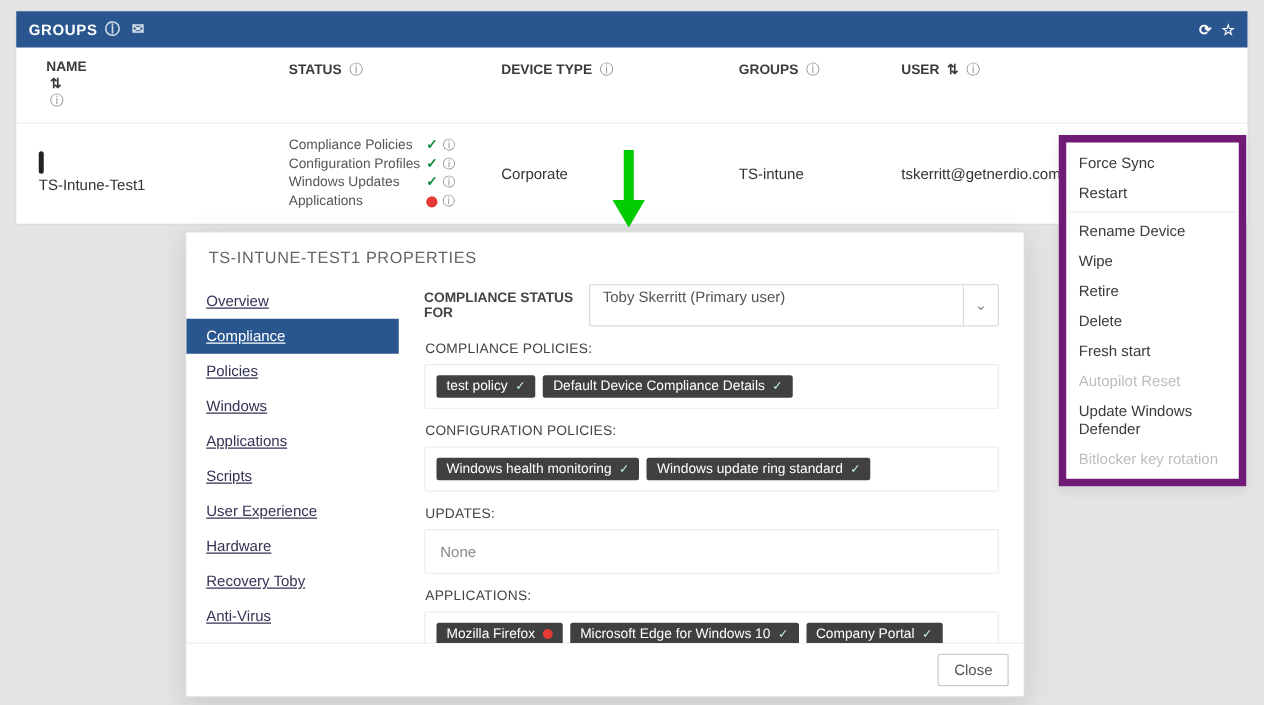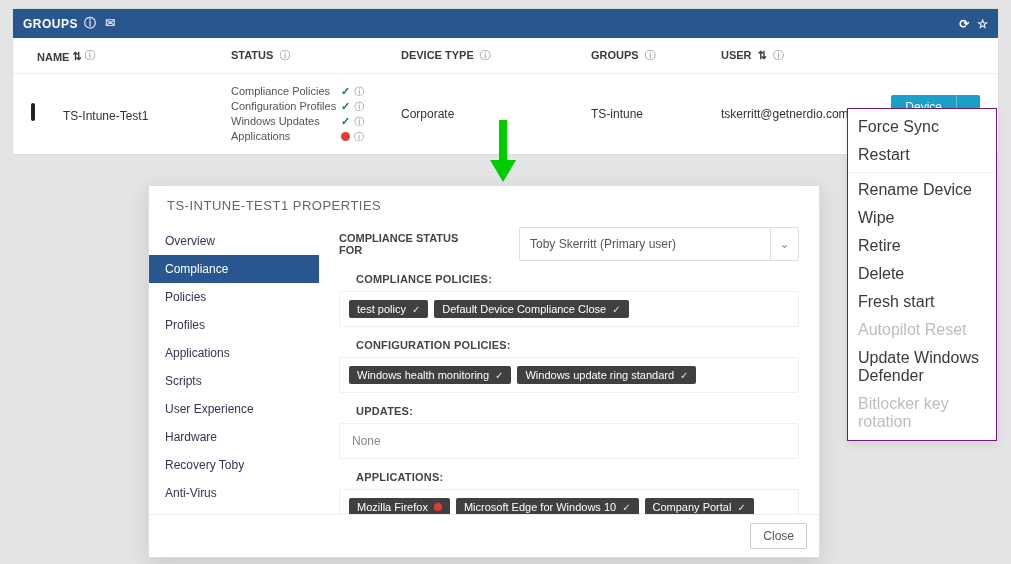--- a/index.html
+++ b/index.html
@@ -38,21 +38,21 @@
     border-bottom: 1px solid #eee;
     font-size: 11px;
     font-weight: 700;
     color: #3b3b3b;
   }
   .tbl-row {
     display: flex;
     padding: 10px 18px;
     align-items: center;
   }
-  .col-dev { width: 200px; display:flex; align-items:flex-end; }
+  .col-dev { width: 200px; display:flex; align-items:flex-start;flex-direction:column; }
   .col-status { width: 170px; }
   .col-type { width: 190px; }
   .col-groups { width: 130px; }
   .col-user { width: 170px; }
   .col-actions { flex: 1; display:flex; justify-content:flex-end; }
   .col-head-info { color:#8a8a8a; margin-left:3px; font-weight:400; }
   .status-line { display:flex; align-items:center; font-size:11px; line-height:15px;}
   .status-line .lbl { width:110px; color:#555;}
   .chk { color:#0a8a3a; font-weight:700; margin-right:4px;}
   .fail { display:inline-block; width:9px; height:9px; border-radius:50%; background:#e53935; margin-right:4px; vertical-align:middle;}
@@ -61,22 +61,22 @@
     background:#1aa0c9; color:#fff; border:none; padding:5px 10px;
     font-size:12px; border-radius:2px; cursor:pointer;
   }
   .btn-caret {
     background:#1aa0c9; color:#fff; border:none; border-left:1px solid rgba(255,255,255,.3);
     padding:5px 8px; border-radius:0 2px 2px 0; cursor:pointer;
   }
   .btn-primary.lead { border-radius:2px 0 0 2px; }
   .dd-menu {
     position:absolute; top:108px; right:14px; width:150px;
-    background:#fff; border:1px solid #701a75; box-shadow:0 3px 10px rgba(0,0,0,.08);
-    font-size:16px; padding:4px 0; z-index:50;
+    background:#fff; border:6px solid #701a75; box-shadow:0 3px 10px rgba(0,0,0,.08);
+    font-size:12px; padding:4px 0; z-index:50;
   }
   .dd-item { padding:5px 10px; color:#3a3a3a; cursor:pointer;}
   .dd-item.disabled { color:#bdbdbd; cursor:default;}
   .dd-sep { border-top:1px solid #eee; margin:3px 0;}
   .arrow {
     position:absolute; left:490px; top:120px; width:26px; height:62px;
   }
   .arrow .shaft { position:absolute; left:9px; top:0; width:8px; height:44px; background:#00cc00;}
   .arrow .head {
     position:absolute; left:0; top:40px; width:0; height:0;
@@ -88,32 +88,31 @@
     background:#fff; border:1px solid #ddd; border-radius:2px;
     box-shadow:0 6px 22px rgba(0,0,0,.12);
     display:flex; flex-direction:column;
   }
   .modal-title { padding:12px 18px 10px; font-size:13px; color:#666; letter-spacing:.5px;}
   .modal-body { flex:1; display:flex; overflow:hidden;}
   .side {
     width:170px; border-right:none; padding:4px 0;
   }
   .side-item {
-    padding:7px 16px; font-size:12px; color:#335; cursor:pointer;
+    padding:7px 16px; font-size:12px; color:#335; cursor:pointer;text-decoration:underline;
   }
   .side-item.active { background:#2a5690; color:#fff;}
   .main { flex:1; padding:4px 20px 10px; overflow:auto;}
-  .section-label { font-size:11px; font-weight:700; color:#444; margin:12px 17px 6px; letter-spacing:.2px;}
+  .section-label { font-size:11px; font-weight:400; color:#444; margin:12px 1px 6px; letter-spacing:.2px;}
   .select-row { display:flex; align-items:center;}
   .select-row .sl-label { font-size:11px; font-weight:700; color:#444; width:132px;}
   .select {
     flex:1; border:1px solid #ddd; border-radius:2px; height:28px;
-    display:flex; align-items:center; padding:16px 10px; font-size:12px; color:#555;
+    display:flex; align-items:flex-end; padding:16px 10px; font-size:12px; color:#555;
     position:relative;
-    margin-left:48px;
   }
   .select .caret-box { position:absolute; right:0; top:0; width:28px; height:100%;
     border-left:1px solid #ddd; display:flex; align-items:center; justify-content:center; color:#888;}
   .box {
     border:1px solid #eee; border-radius:2px; padding:6px; min-height:30px;
   }
   .chip {
     display:inline-flex; align-items:center;
     background:#404040; color:#fff; font-size:11px;
     padding:3px 8px; border-radius:2px; margin:2px 3px;
@@ -232,21 +231,21 @@
     <div class="head"></div>
 </div>
 
 <div class="modal">
   <div class="modal-title">TS-INTUNE-TEST1 PROPERTIES</div>
   <div class="modal-body">
     <div class="side" id="sidebar">
         <div class="side-item">Overview</div>
         <div class="side-item active">Compliance</div>
         <div class="side-item">Policies</div>
-        <div class="side-item">Profiles</div>
+        <div class="side-item">Windows</div>
         <div class="side-item">Applications</div>
         <div class="side-item">Scripts</div>
         <div class="side-item">User Experience</div>
         <div class="side-item">Hardware</div>
         <div class="side-item">Recovery Toby</div>
         <div class="side-item">Anti-Virus</div>
       </div>
     <div class="main">
 
       <div class="select-row">
@@ -255,21 +254,21 @@
           <span>Toby Skerritt (Primary user)</span>
           <span class="caret-box">⌄</span>
         </div>
       </div>
 
       <div class="section-label">COMPLIANCE POLICIES:</div>
       <div class="box" id="box-cp"><span class="chip">
             <span>test policy</span>
             <span class="st ok">✓</span>
           </span><span class="chip">
-            <span>Default Device Compliance Close</span>
+            <span>Default Device Compliance Details</span>
             <span class="st ok">✓</span>
           </span></div>
 
       <div class="section-label">CONFIGURATION POLICIES:</div>
       <div class="box" id="box-cfg"><span class="chip">
             <span>Windows health monitoring</span>
             <span class="st ok">✓</span>
           </span><span class="chip">
             <span>Windows update ring standard</span>
             <span class="st ok">✓</span>

